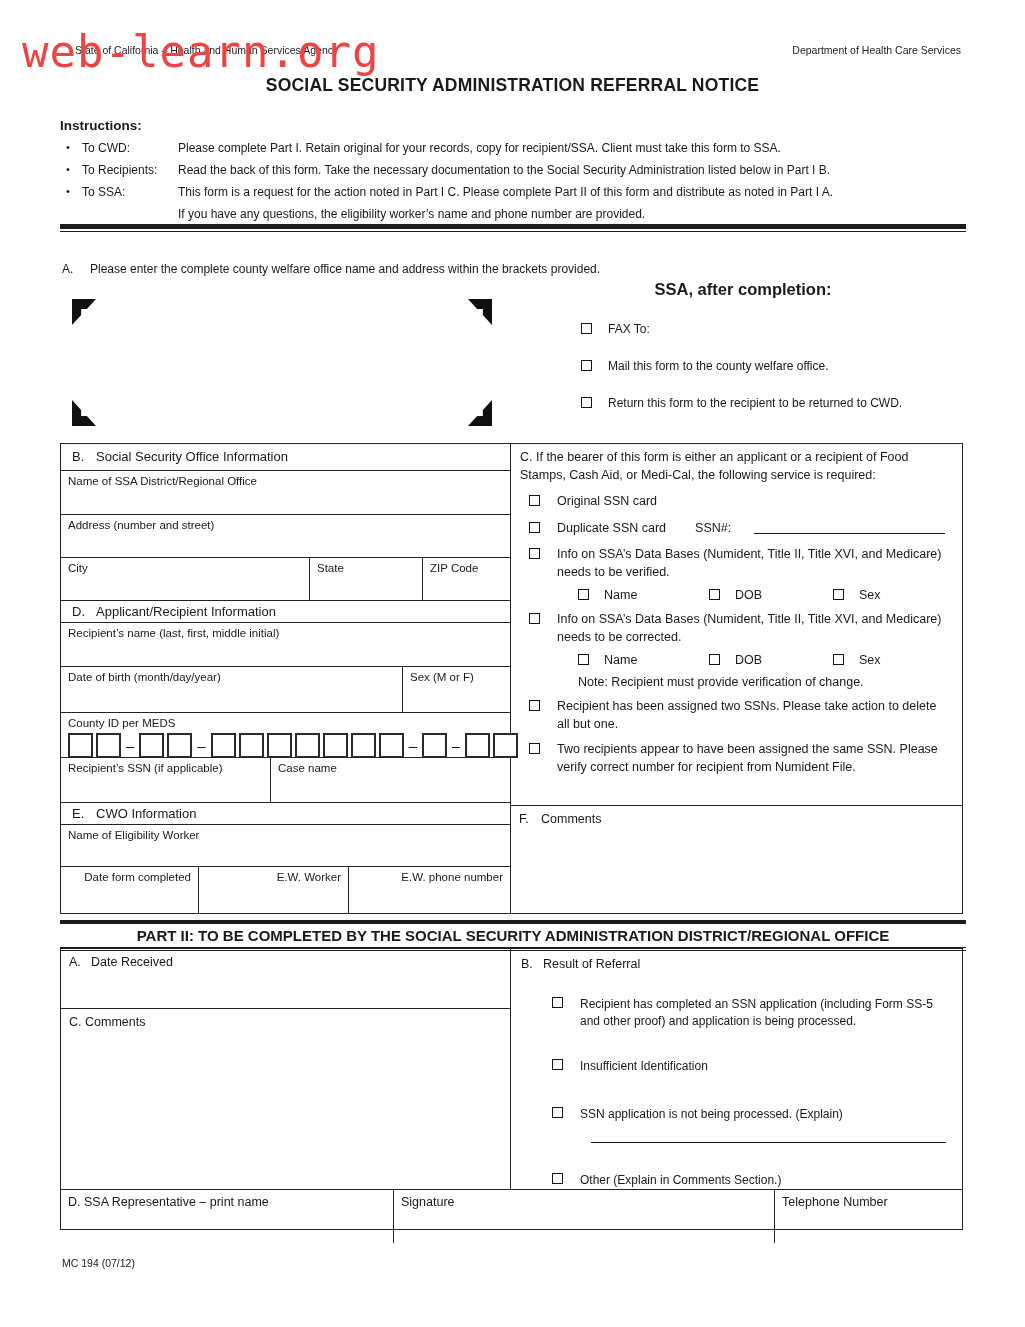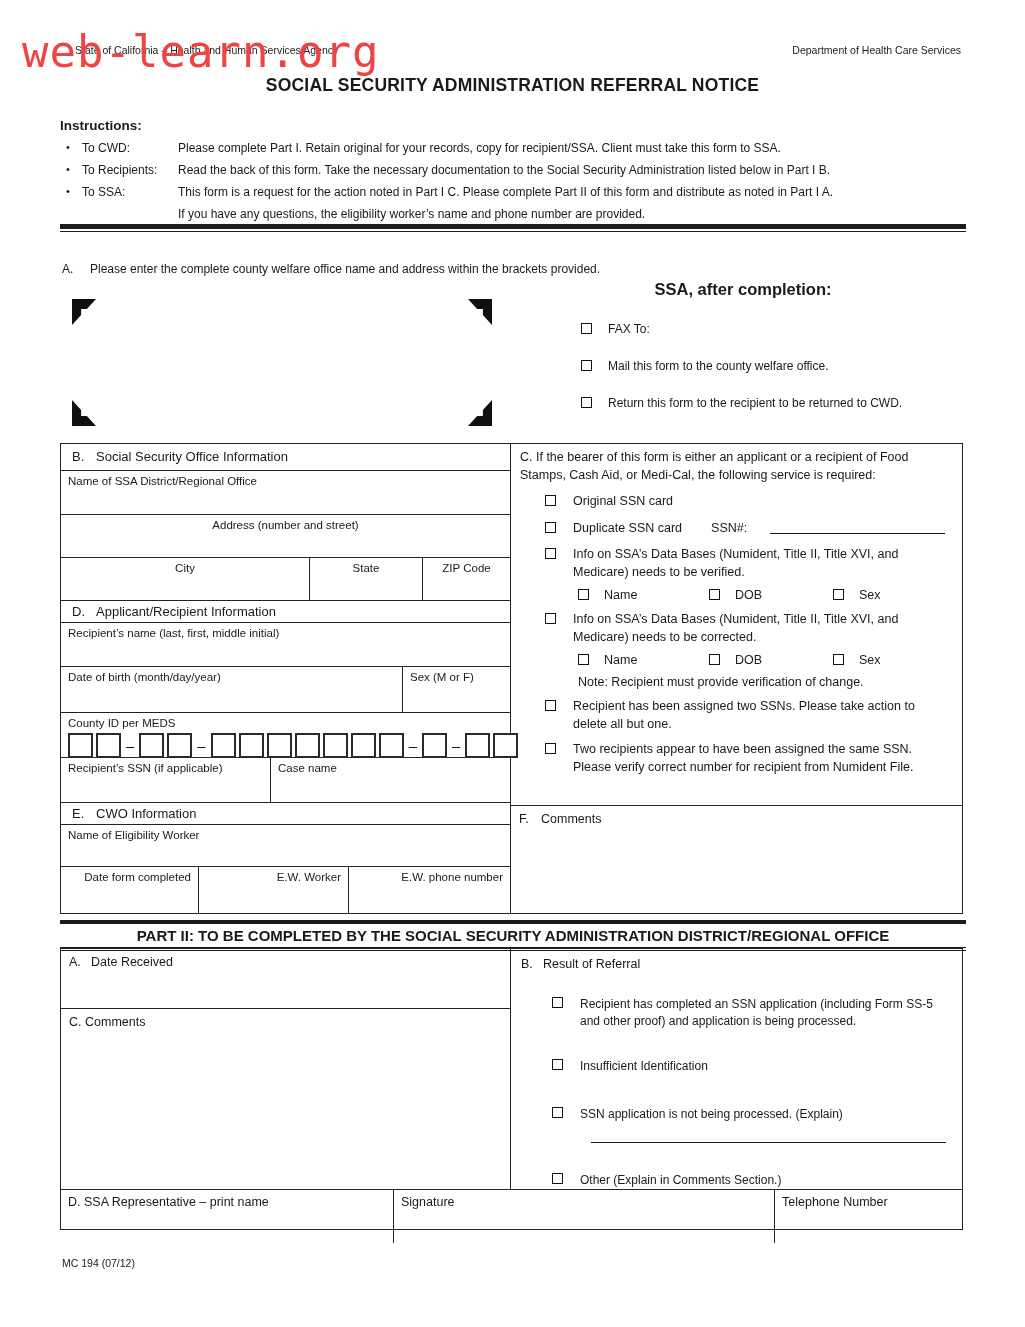--- a/index.html
+++ b/index.html
@@ -46,32 +46,32 @@
   .cb { width:11px; height:11px; border:1.6px solid #141414; background:#fff; flex:none; margin-top:1px; }
 
   .pt1-table { position:absolute; left:60px; top:443px; width:903px; height:471px; border:1.7px solid #222; display:flex; }
   .pt1-left { width:450px; flex:none; border-right:1.7px solid #222; display:flex; flex-direction:column; }
   .row { border-bottom:1.6px solid #222; padding:3px 7px; font-size:11.5px; line-height:1.25; position:relative; }
   .sec-head { display:flex; font-size:13px; padding:5px 7px 2px 11px; align-items:flex-start; }
   .sec-head .pfx { width:24px; flex:none; }
   .splitrow { display:flex; padding:0; }
   .cell { padding:3px 7px; border-right:1.6px solid #222; }
   .cell:last-child { border-right:none; }
-  .h27{height:27px;} .h44{height:44px;} .h43{height:43px;text-align:center;} .h22{height:22px;}
+  .h27{height:27px;} .h44{height:44px;} .h43{height:43px;} .h22{height:22px;}
   .h46{height:46px;} .h45{height:45px;} .h42{height:42px;}
   .grow { flex:1; border-bottom:none;text-align:right; }
 
   .cid-strip { display:flex; align-items:center; gap:3px; margin-top:3px; }
   .cid-box { width:25px; height:25px; border:2px solid #2a2a2a; background:#fff; flex:none; }
   .cid-dash { font-size:15px; padding:0 2px; flex:none; }
 
   .pt1-right { flex:1; display:flex; flex-direction:column; }
   .c-area { flex:1; padding:5px 9px 0 9px; font-size:12.5px; }
   .c-para { line-height:1.4; }
-  .copt { display:flex; gap:17px; margin:9px 4px 0 25px; line-height:1.4; }
+  .copt { display:flex; gap:17px; margin:9px 4px 0 9px; line-height:1.4; }
   .copt .cb { margin-top:2px; }
   .subopts { display:flex; margin:7px 0 0 58px; }
   .subopt { display:flex; gap:15px; }
   .sub-name { width:131px; } .sub-dob { width:124px; }
   .c-note { margin:8px 0 0 58px; }
   .blankline { flex:1; border-bottom:1.5px solid #1a1a1a; margin:0 4px 3px 6px; min-width:60px; }
   .f-area { height:108px; border-top:1.7px solid #222; }
 
   .pt2-table { position:absolute; left:60px; top:948px; width:903px; height:282px; border:1.7px solid #222; display:flex; flex-direction:column; }
   .pt2-upper { display:flex; flex:1; border-bottom:1.6px solid #222; }

